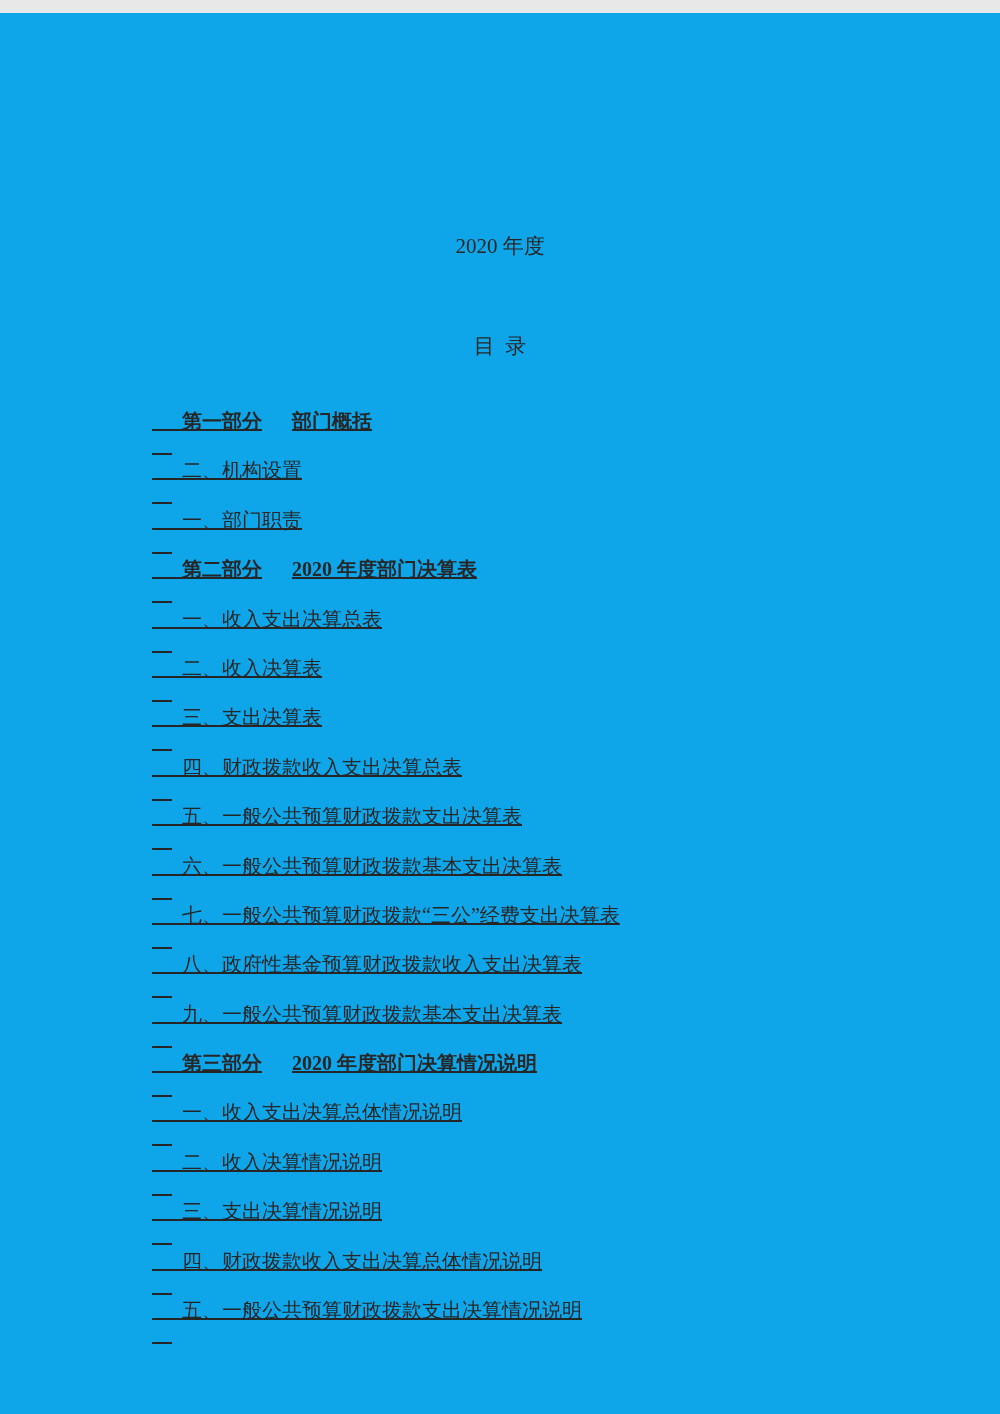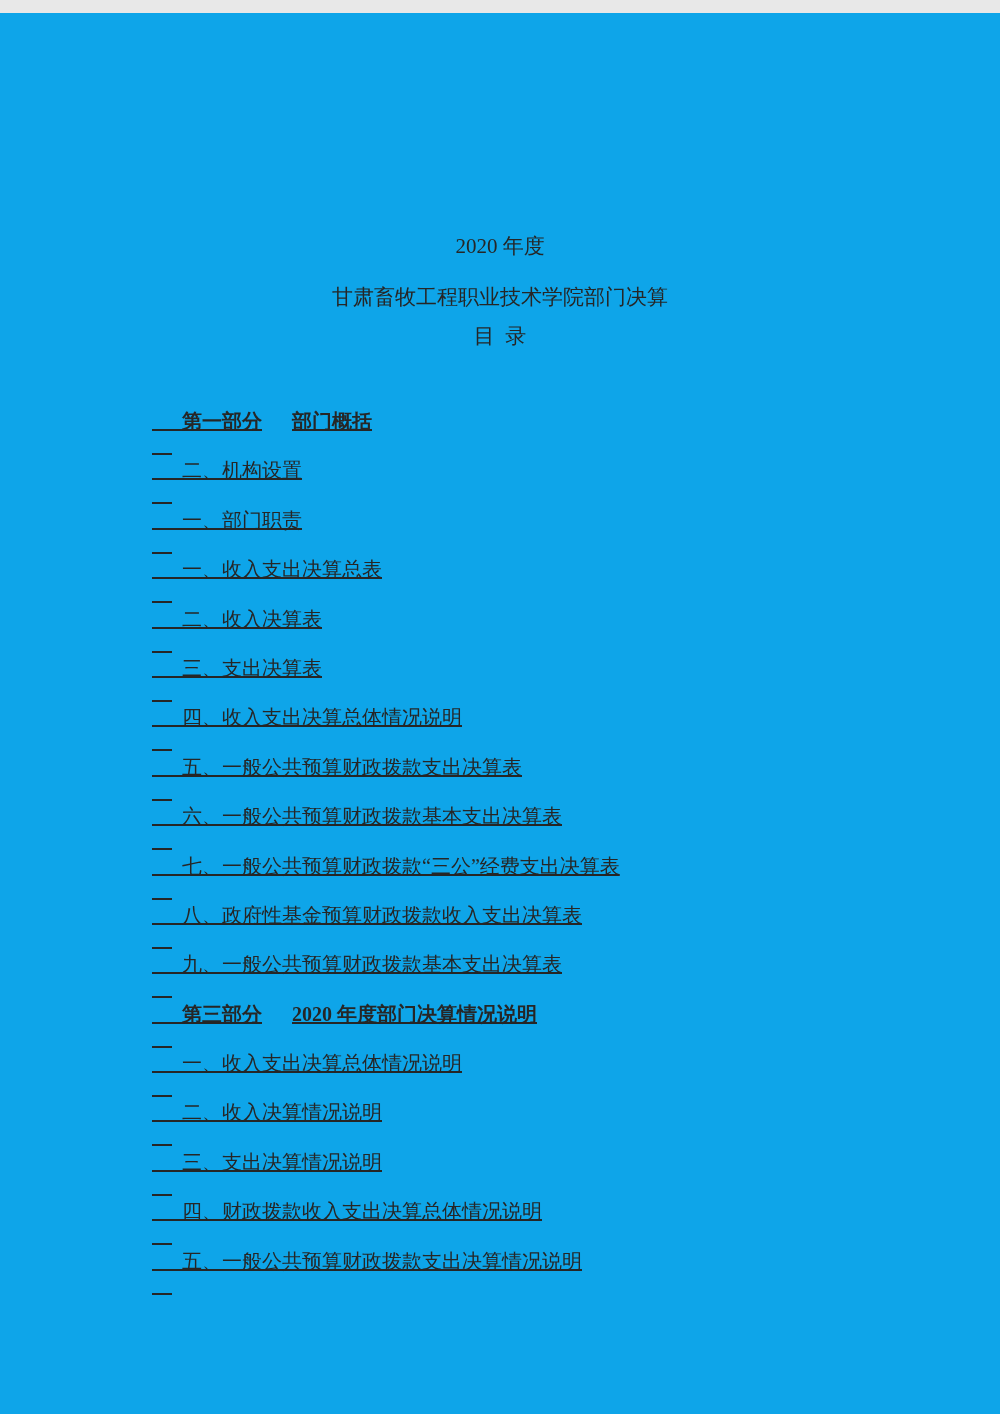--- a/index.html
+++ b/index.html
@@ -21,21 +21,21 @@
     position: absolute;
     left: 0;
     right: 0;
     text-align: center;
     font-size: 21px;
     line-height: 24px;
     white-space: pre-wrap;
   }
   .title-year  { top: 221px; }
   .title-org   { top: 272px; }
-  .toc-title   { top: 311px; }
+  .toc-title   { top: 321px; }
   .toc-list {
     position: absolute;
     top: 372px;
     left: 152px;
     right: 60px;
     margin: 0;
     padding: 0;
     list-style: none;
     text-decoration: underline;
   }
@@ -52,45 +52,47 @@
     margin-left: 30px;
   }
 </style>
 </head>
 <body>
 
 <div class="page">
 
   <div class="center-line title-year">2020 年度</div>
 
-  <div class="center-line title-org">甘肃畜牧工程职业技术学院部门决算</div>
 
   <div class="center-line toc-title">目  录</div>
 
   <ul class="toc-list">
     <li class="part">
       <span>第一部分</span><span class="part-title">部门概括</span>
     </li>
     <li>
       <span>二、机构设置</span>
     </li>
     <li>
       <span>一、部门职责</span>
     </li>
+    <li class="part">
+      <span>第二部分</span><span class="part-title">2020 年度部门决算表</span>
+    </li>
     <li>
       <span>一、收入支出决算总表</span>
     </li>
     <li>
       <span>二、收入决算表</span>
     </li>
     <li>
       <span>三、支出决算表</span>
     </li>
     <li>
-      <span>四、收入支出决算总体情况说明</span>
+      <span>四、财政拨款收入支出决算总表</span>
     </li>
     <li>
       <span>五、一般公共预算财政拨款支出决算表</span>
     </li>
     <li>
       <span>六、一般公共预算财政拨款基本支出决算表</span>
     </li>
     <li>
       <span>七、一般公共预算财政拨款“三公”经费支出决算表</span>
     </li>

